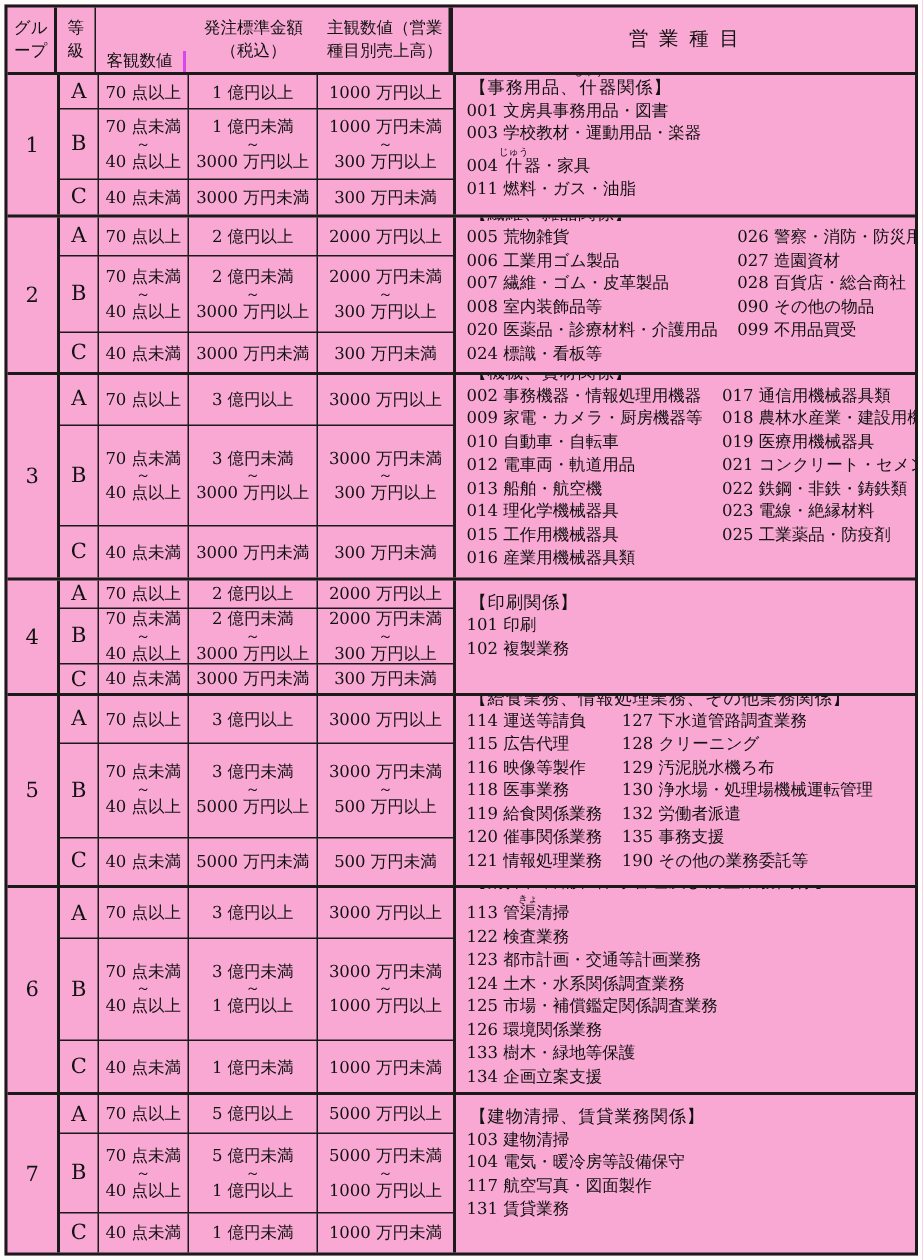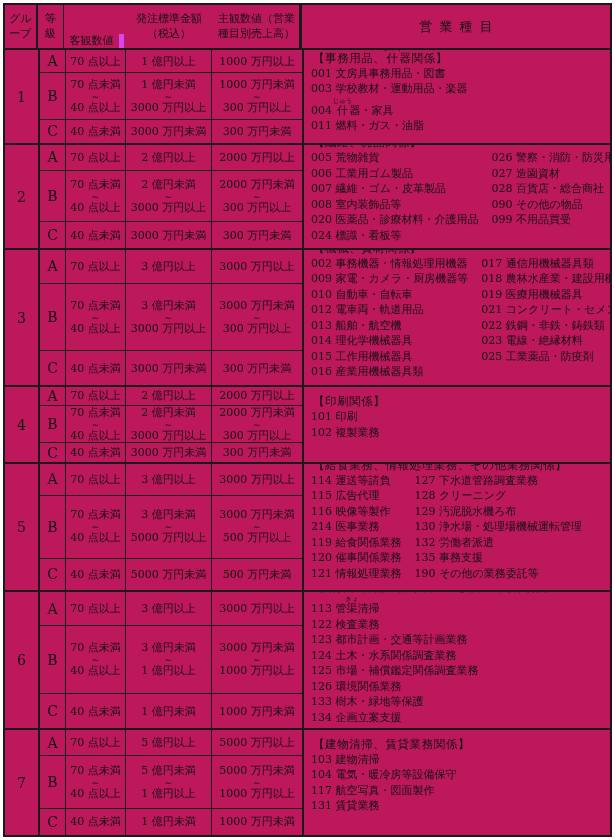--- a/index.html
+++ b/index.html
@@ -8,32 +8,32 @@
     background:#fdfdfc;
     color:#111;
     font-family:"DejaVu Serif","Liberation Serif",serif;
     position:relative;
   }
   .table {
     position:absolute; left:3px; top:3px;
     width:609px; height:834px;
     border:2px solid #1a1a1a;
     display:flex; flex-direction:column;
-    background:#be185d;
+    background:#f9a8d4;
   }
   
   .thead { height:45px; display:flex; border-bottom:2px solid #1a1a1a; flex:none; }
   .th {
     display:flex; align-items:center; justify-content:center;
     text-align:center; font-size:11px; line-height:1.35;
     white-space:pre-line; padding:1px;
   }
   .th-group   { width:33px;  border-right:2px solid #1a1a1a; }
   .th-grade   { width:26px;  border-right:1px solid #1a1a1a; }
-  .th-obj     { width:60px;  border-right:5px solid #d946ef;margin-top:29px; }
+  .th-obj     { width:60px;  border-right:2px solid #d946ef;margin-top:29px; }
   .th-subj    { width:86px;  border-right:1px solid #1a1a1a; }
   .th-amt     { width:90px; }
   .th-cats    { flex:1; border-left:2px solid #1a1a1a; font-size:13px; letter-spacing:0.55em; text-indent:0.55em; }
   
   #groups { flex:1; display:flex; flex-direction:column; }
   .group { display:flex; border-bottom:2px solid #1a1a1a; flex:none; }
   .group:last-child { border-bottom:none; flex:1; }
   #groups > .group:nth-child(1){ height:95px; }
   #groups > .group:nth-child(2){ height:105px; }
   #groups > .group:nth-child(3){ height:137px; }
@@ -298,21 +298,21 @@
           <div class="cell">5000 万円未満</div>
           <div class="cell">500 万円未満</div>
         </div>
         <div class="cats">
           <div class="cat-heading">【給食業務、情報処理業務、その他業務関係】</div>
           <div class="cat-cols">
             <div class="cat-col">
               <div class="cat-item">114 運送等請負</div>
               <div class="cat-item">115 広告代理</div>
               <div class="cat-item">116 映像等製作</div>
-              <div class="cat-item">214 医事業務</div>
+              <div class="cat-item">118 医事業務</div>
               <div class="cat-item">119 給食関係業務</div>
               <div class="cat-item">120 催事関係業務</div>
               <div class="cat-item">121 情報処理業務</div>
             </div>
             <div class="cat-col">
               <div class="cat-item">127 下水道管路調査業務</div>
               <div class="cat-item">128 クリーニング</div>
               <div class="cat-item">129 汚泥脱水機ろ布</div>
               <div class="cat-item">130 浄水場・処理場機械運転管理</div>
               <div class="cat-item">132 労働者派遣</div>

